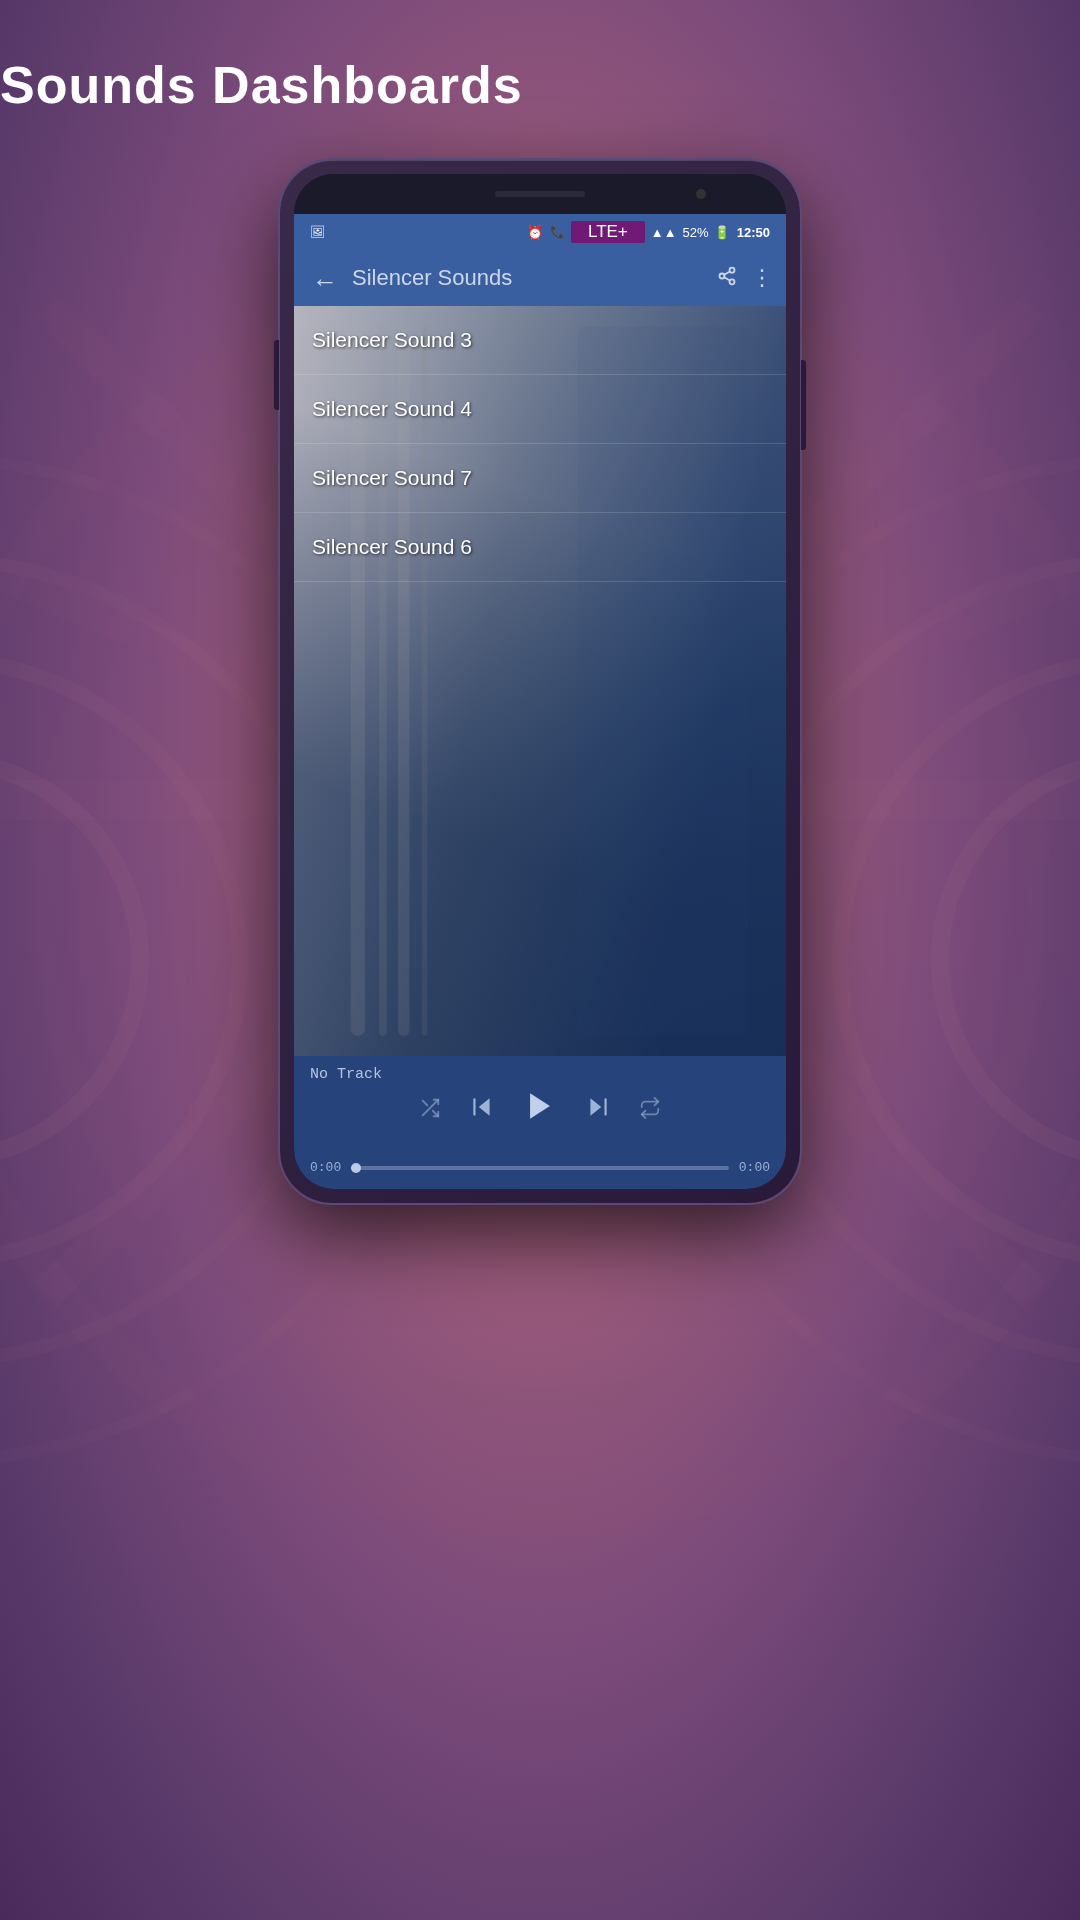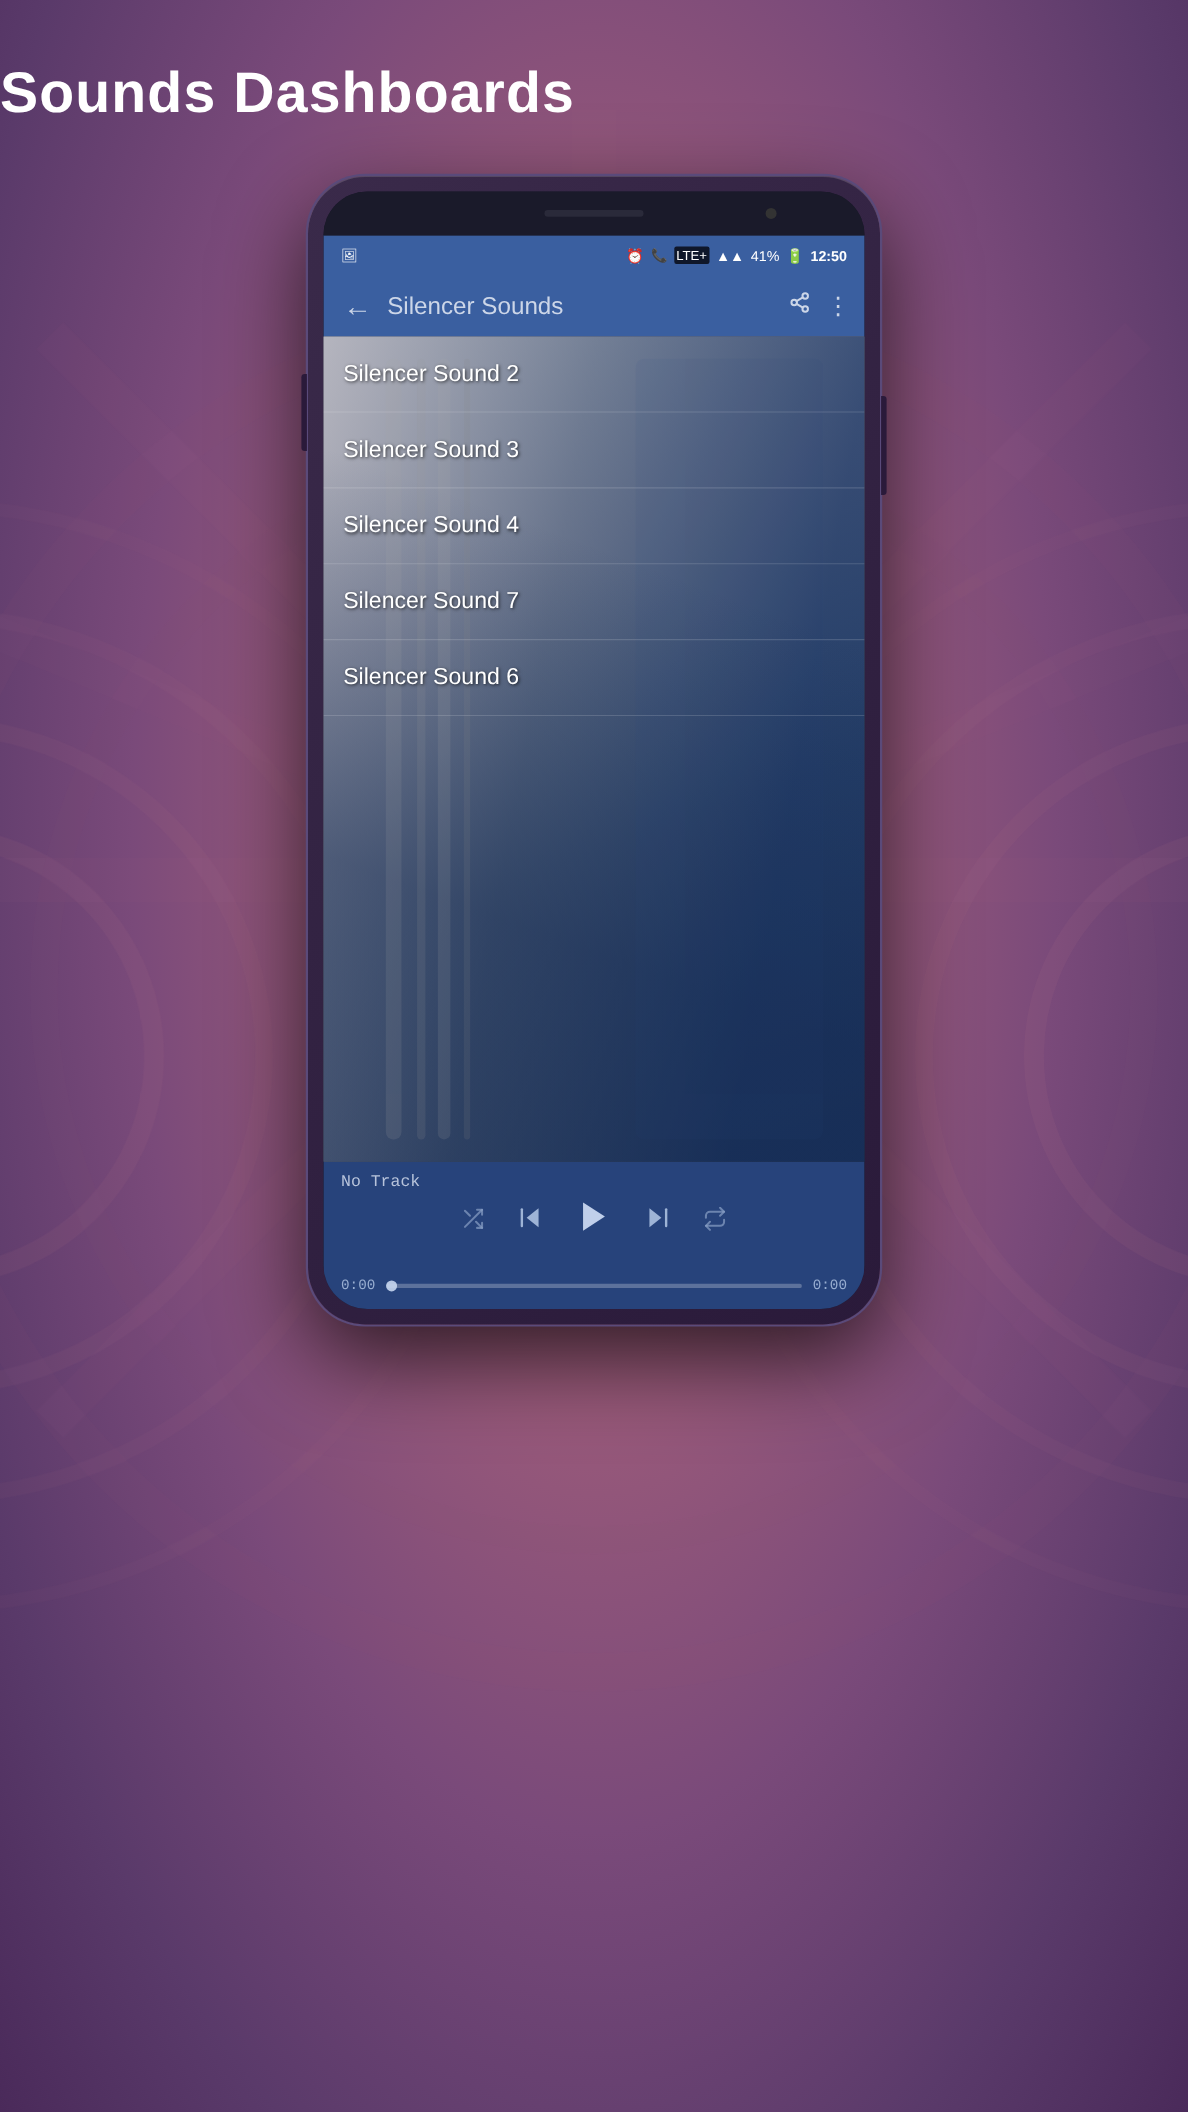--- a/index.html
+++ b/index.html
@@ -354,23 +354,23 @@
         <div class="camera-dot"></div>
       </div>
 
       <div class="status-bar">
         <div class="status-left">
           <span style="font-size:12px;">🖼</span>
         </div>
         <div class="status-right">
           <span>⏰</span>
           <span style="font-size:12px;">📞</span>
-          <span style="font-size:12px; background:#0f172a; padding:1px 2px; border-radius:2px;">LTE+</span>
+          <span style="font-size:17px; background:#701a75; padding:1px 17px; border-radius:2px;">LTE+</span>
           <span>▲▲</span>
-          <span>41%</span>
+          <span>52%</span>
           <span>🔋</span>
           <span style="font-weight:600;">12:50</span>
         </div>
       </div>
 
       <div class="app-header">
         <span class="header-back">←</span>
         <span class="header-title">Silencer Sounds</span>
         <div class="header-icons">
           <span class="header-icon">
@@ -392,23 +392,20 @@
 
         <svg style="position:absolute;inset:0;width:100%;height:100%;z-index:1;opacity:0.15;" viewBox="0 0 520 750">
           <rect x="60" y="0" width="15" height="750" fill="#aaa" rx="7"></rect>
           <rect x="90" y="0" width="8" height="750" fill="#999" rx="4"></rect>
           <rect x="110" y="0" width="12" height="750" fill="#aaa" rx="6"></rect>
           <rect x="135" y="0" width="6" height="750" fill="#888" rx="3"></rect>
           <rect x="300" y="0" width="180" height="750" fill="#2a4a80" opacity="0.5" rx="8"></rect>
         </svg>
 
         <div class="sound-item">
-          <span class="sound-item-text">Silencer Sound 2</span>
-        </div>
-        <div class="sound-item">
           <span class="sound-item-text">Silencer Sound 3</span>
         </div>
         <div class="sound-item">
           <span class="sound-item-text">Silencer Sound 4</span>
         </div>
         <div class="sound-item">
           <span class="sound-item-text">Silencer Sound 7</span>
         </div>
         <div class="sound-item">
           <span class="sound-item-text">Silencer Sound 6</span>

